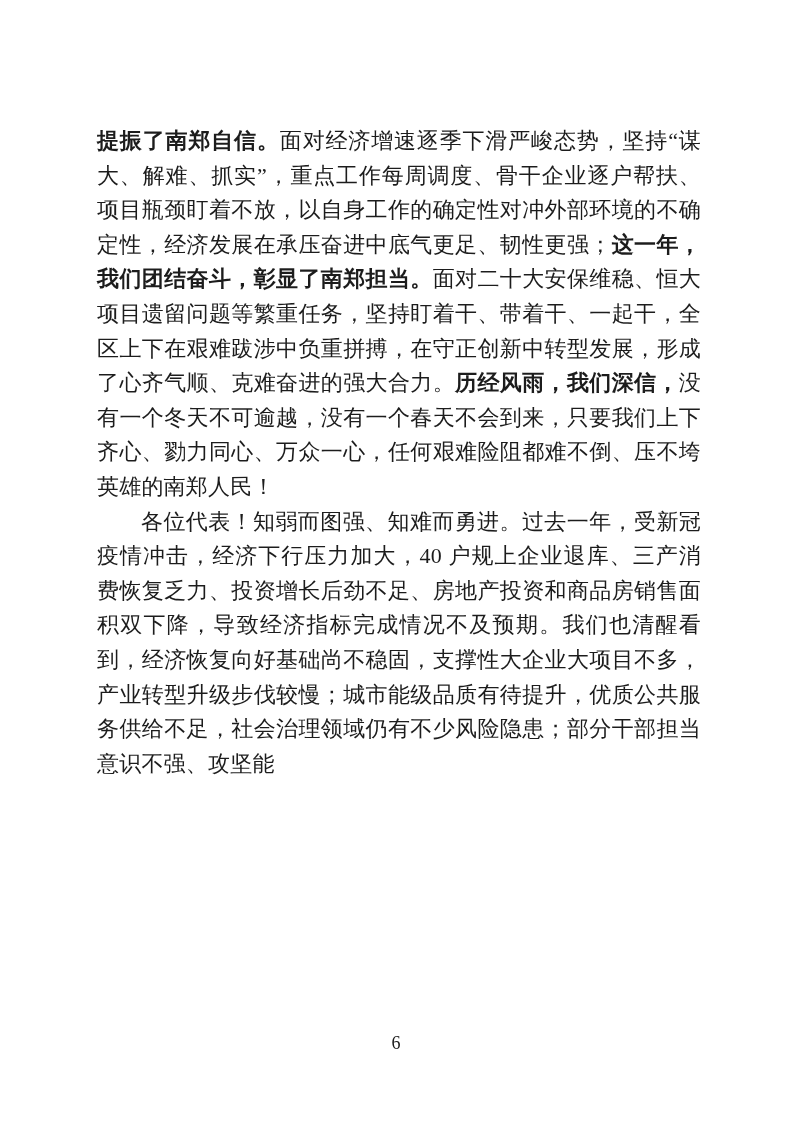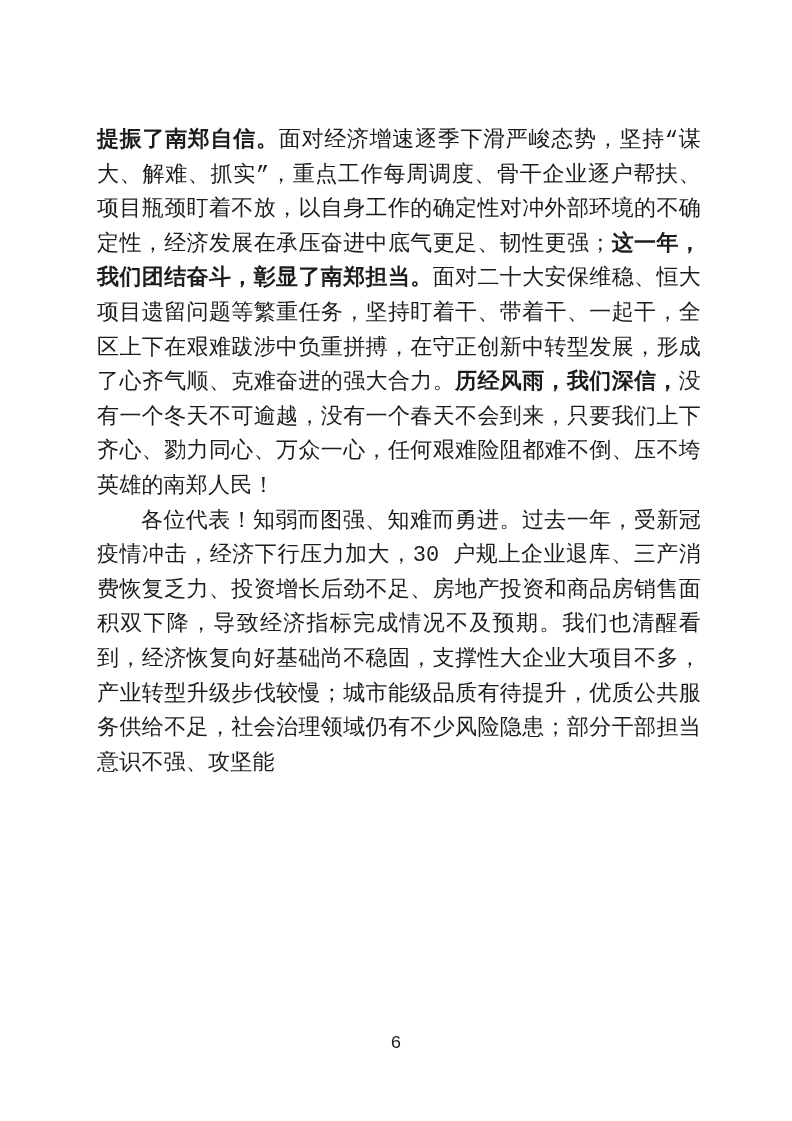--- a/index.html
+++ b/index.html
@@ -6,21 +6,21 @@
     margin: 0;
     padding: 0;
     background: #ffffff;
   }
   .page {
     position: relative;
     width: 792px;
     height: 1121px;
     background: #ffffff;
     overflow: hidden;
-    font-family: Liberation Mono, monospace;
+    font-family: Liberation Serif, serif;
   }
   .text-block {
     position: absolute;
     left: 97px;
     top: 124px;
     width: 604px;
     font-size: 22px;
     line-height: 34.6px;
     color: #1c1c1c;
     text-align: justify;
@@ -45,16 +45,16 @@
     font-size: 18px;
     color: #1a1a1a;
   }
 </style>
 </head>
 <body>
 
 <div class="page">
   <div class="text-block" id="document-body">
       <p><span class="seg-bold">提振了南郑自信。</span><span>面对经济增速逐季下滑严峻态势，坚持“谋大、解难、抓实”，重点工作每周调度、骨干企业逐户帮扶、项目瓶颈盯着不放，以自身工作的确定性对冲外部环境的不确定性，经济发展在承压奋进中底气更足、韧性更强；</span><span class="seg-bold">这一年，我们团结奋斗，彰显了南郑担当。</span><span>面对二十大安保维稳、恒大项目遗留问题等繁重任务，坚持盯着干、带着干、一起干，全区上下在艰难跋涉中负重拼搏，在守正创新中转型发展，形成了心齐气顺、克难奋进的强大合力。</span><span class="seg-bold">历经风雨，我们深信，</span><span>没有一个冬天不可逾越，没有一个春天不会到来，只要我们上下齐心、勠力同心、万众一心，任何艰难险阻都难不倒、压不垮英雄的南郑人民！</span></p>
-      <p class="indent"><span>各位代表！知弱而图强、知难而勇进。过去一年，受新冠疫情冲击，经济下行压力加大，30 户规上企业退库、三产消费恢复乏力、投资增长后劲不足、房地产投资和商品房销售面积双下降，导致经济指标完成情况不及预期。我们也清醒看到，经济恢复向好基础尚不稳固，支撑性大企业大项目不多，产业转型升级步伐较慢；城市能级品质有待提升，优质公共服务供给不足，社会治理领域仍有不少风险隐患；部分干部担当意识不强、攻坚能</span></p>
+      <p class="indent"><span>各位代表！知弱而图强、知难而勇进。过去一年，受新冠疫情冲击，经济下行压力加大，40 户规上企业退库、三产消费恢复乏力、投资增长后劲不足、房地产投资和商品房销售面积双下降，导致经济指标完成情况不及预期。我们也清醒看到，经济恢复向好基础尚不稳固，支撑性大企业大项目不多，产业转型升级步伐较慢；城市能级品质有待提升，优质公共服务供给不足，社会治理领域仍有不少风险隐患；部分干部担当意识不强、攻坚能</span></p>
     </div>
   <div class="page-number">6</div>
 </div>
 
 </body></html>

